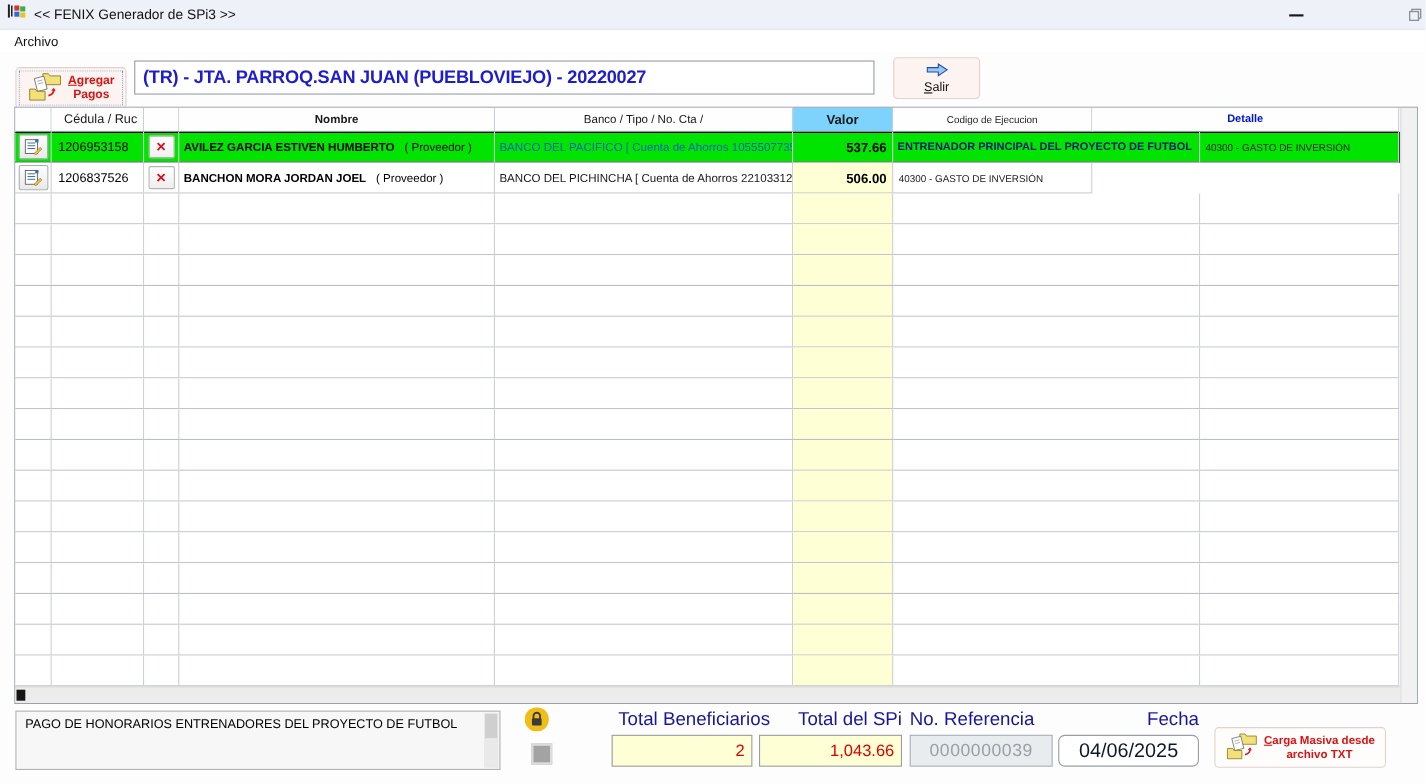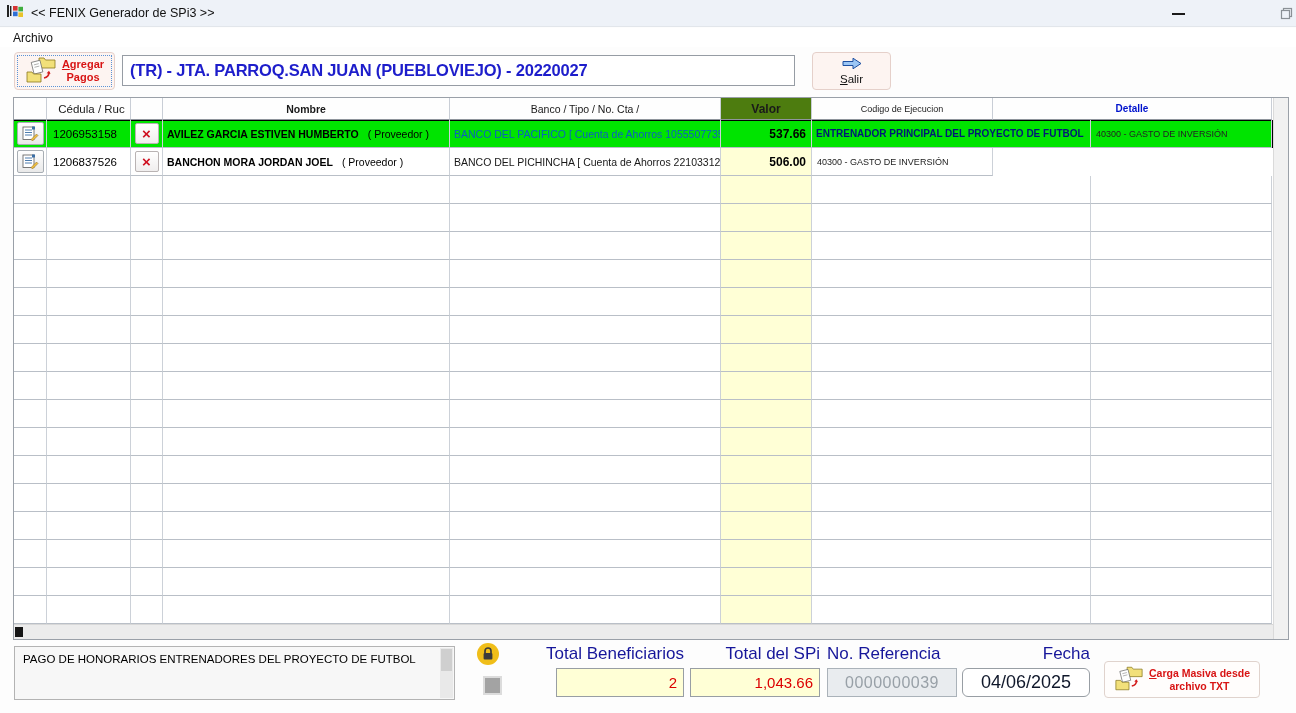--- a/index.html
+++ b/index.html
@@ -25,21 +25,21 @@
     position:absolute; left:0; top:28px; width:1296px; height:19px;
     background:#ffffff; display:flex; align-items:center; padding-left:9px;
   }
   .menu-item { font-size:12px; color:#111; padding:1px 4px; }
 
   
   .tool-btn {
     position:absolute; background:#fdf4f1; border:1px solid #e5d0ca; border-radius:4px;
     display:flex; align-items:center; justify-content:center; cursor:default; padding:0;
   }
-  .btn-agregar { left:14px; top:52px; width:101px; height:38px; gap:5px;
+  .btn-agregar { left:14px; top:61px; width:101px; height:38px; gap:5px;
     outline:1px dotted #5a93d6; outline-offset:-4px; }
   .btn-text-red { color:#d81414; font-weight:bold; font-size:11px; line-height:1.2; text-align:center; }
   .btn-text-red u, .btn-salir u { text-decoration:underline; }
   .btn-salir { left:812px; top:52px; width:79px; height:38px; flex-direction:column; gap:1px;
     font-size:11.5px; color:#111; }
   .entity-field {
     position:absolute; left:122px; top:55px; width:673px; height:31px;
     background:#fff; border:1px solid #969ca4; display:flex; align-items:center;
     padding-left:7px; font-size:16.5px; font-weight:bold; color:#1d1dcb; letter-spacing:-0.2px;
   }
@@ -99,21 +99,21 @@
     padding:6px 22px 6px 8px; color:#000;
   }
   .obs-scroll { position:absolute; right:1px; top:1px; bottom:1px; width:13px; background:#e9e9e9; }
   .obs-thumb  { position:absolute; left:1px; top:1px; width:11px; height:22px; background:#cfcfcf; }
   .lock-badge { position:absolute; left:477px; top:643px; width:22px; height:22px; }
   .gray-square {
     position:absolute; left:483px; top:676px; width:19px; height:19px;
     background:#a3a3a3; border:2px solid #dcdcdc; padding:0;
   }
   .flabel { position:absolute; top:644px; font-size:17px; color:#16169a; }
-  .lbl-benef { left:500px; width:184px; text-align:right; }
+  .lbl-benef { left:516px; width:184px; text-align:right; }
   .lbl-spi   { left:660px; width:160px; text-align:right; }
   .lbl-ref   { left:827px; width:200px; text-align:left; }
   .lbl-fecha { left:900px; width:190px; text-align:right; }
   .f { position:absolute; top:668px; height:29px; border:1px solid #989ea4;
        display:flex; align-items:center; }
   .f-benef { left:556px; width:128px; background:#ffffd6; color:#dc0000;
        justify-content:flex-end; padding-right:6px; font-size:15px; }
   .f-spi   { left:690px; width:130px; background:#ffffd6; color:#dc0000;
        justify-content:flex-end; padding-right:6px; font-size:15px; }
   .f-ref   { left:827px; width:130px; background:#e9ecef; color:#98a0a7;
@@ -186,21 +186,21 @@
 </button>
 
 <div class="grid">
   <div class="grid-main">
     <div class="grid-header">
       <div class="hcell c-icon"></div>
       <div class="hcell c-cedula">Cédula / Ruc</div>
       <div class="hcell c-x"></div>
       <div class="hcell c-nombre" style="justify-content:center; padding-left:0;">Nombre</div>
       <div class="hcell c-banco" style="justify-content:center; padding-left:0;">Banco / Tipo / No. Cta /</div>
-      <div class="hcell c-valor" style="background:#4d7c0f; justify-content:center; padding-right:0;">Valor</div>
+      <div class="hcell c-valor" style="background:#7dd3fc; justify-content:center; padding-right:0;">Valor</div>
       <div class="hcell c-codigo" style="justify-content:center; padding-left:0;">Codigo de Ejecucion</div>
       <div class="hcell c-detalle" style="justify-content:center; padding-left:0;">Detalle</div>
     </div>
     <div class="grid-body">
         <div class="grid-row selected">
           <div class="cell c-icon">
             <button class="row-btn">
               <svg width="17" height="15" viewBox="0 0 17 15">
                 <rect x="1" y="1" width="11" height="12.5" fill="#fff" stroke="#5a5a5a" stroke-width="0.8"></rect>
                 <line x1="3" y1="4" x2="10" y2="4" stroke="#3a6ea5" stroke-width="0.9"></line>

